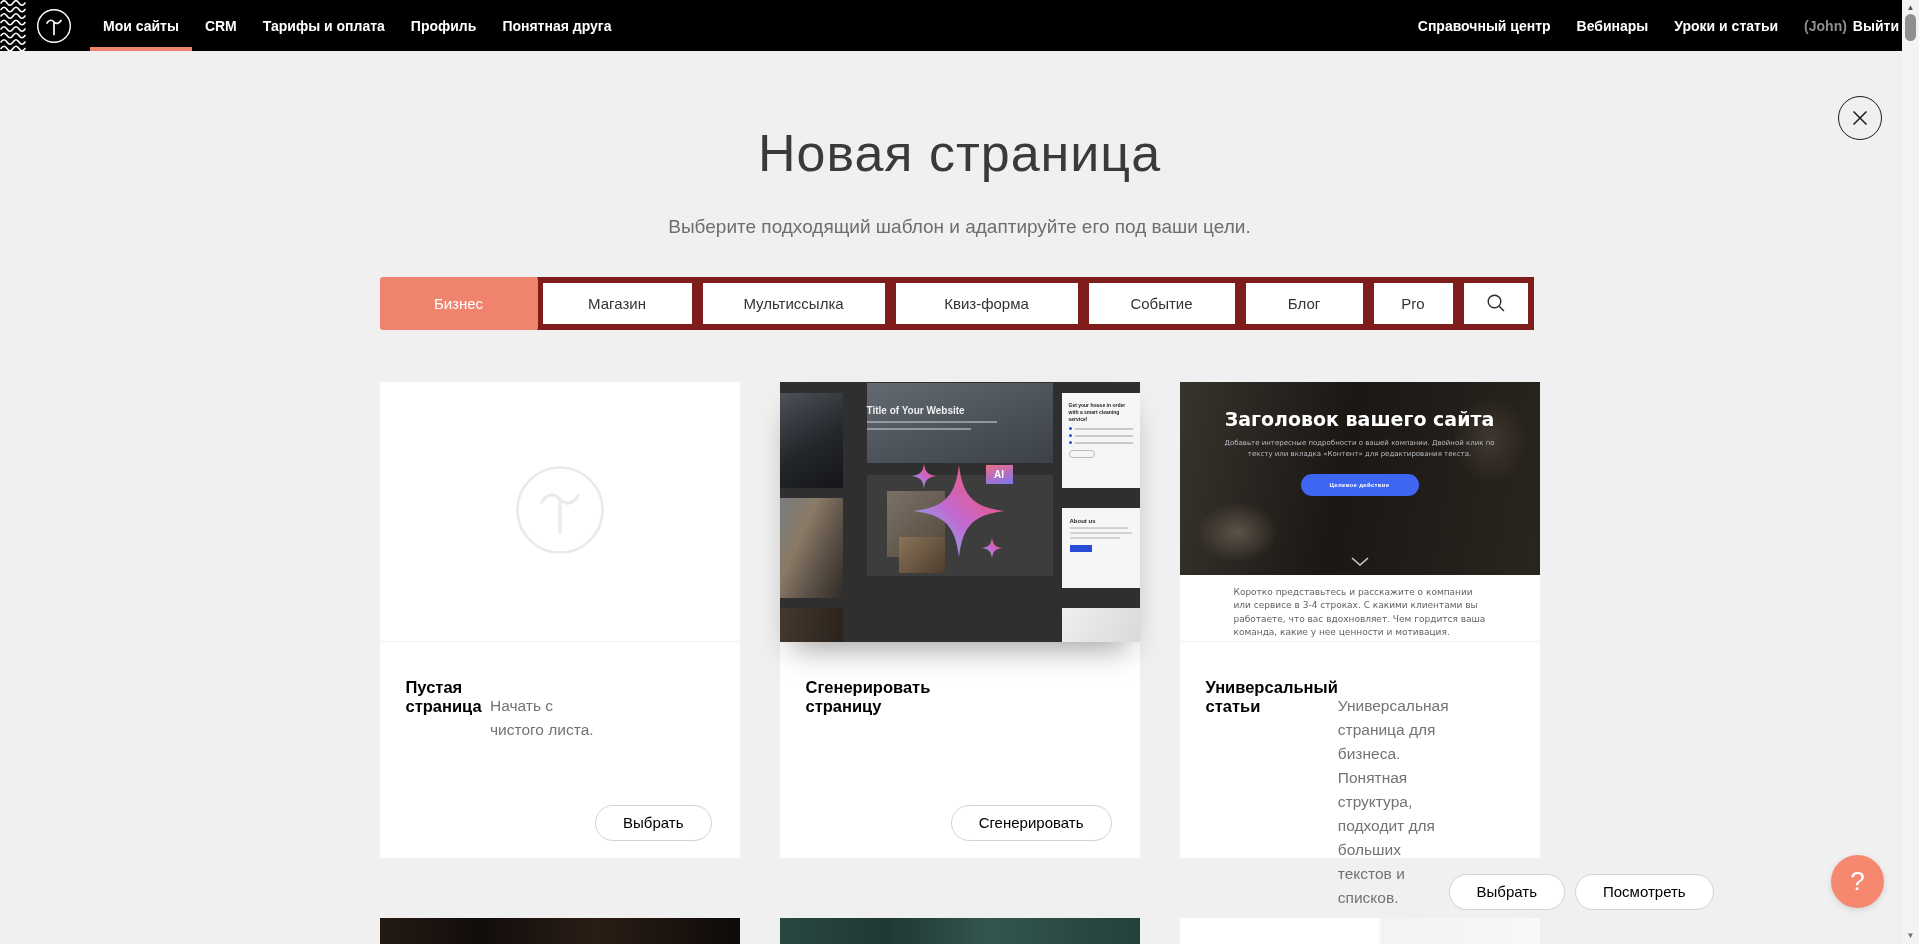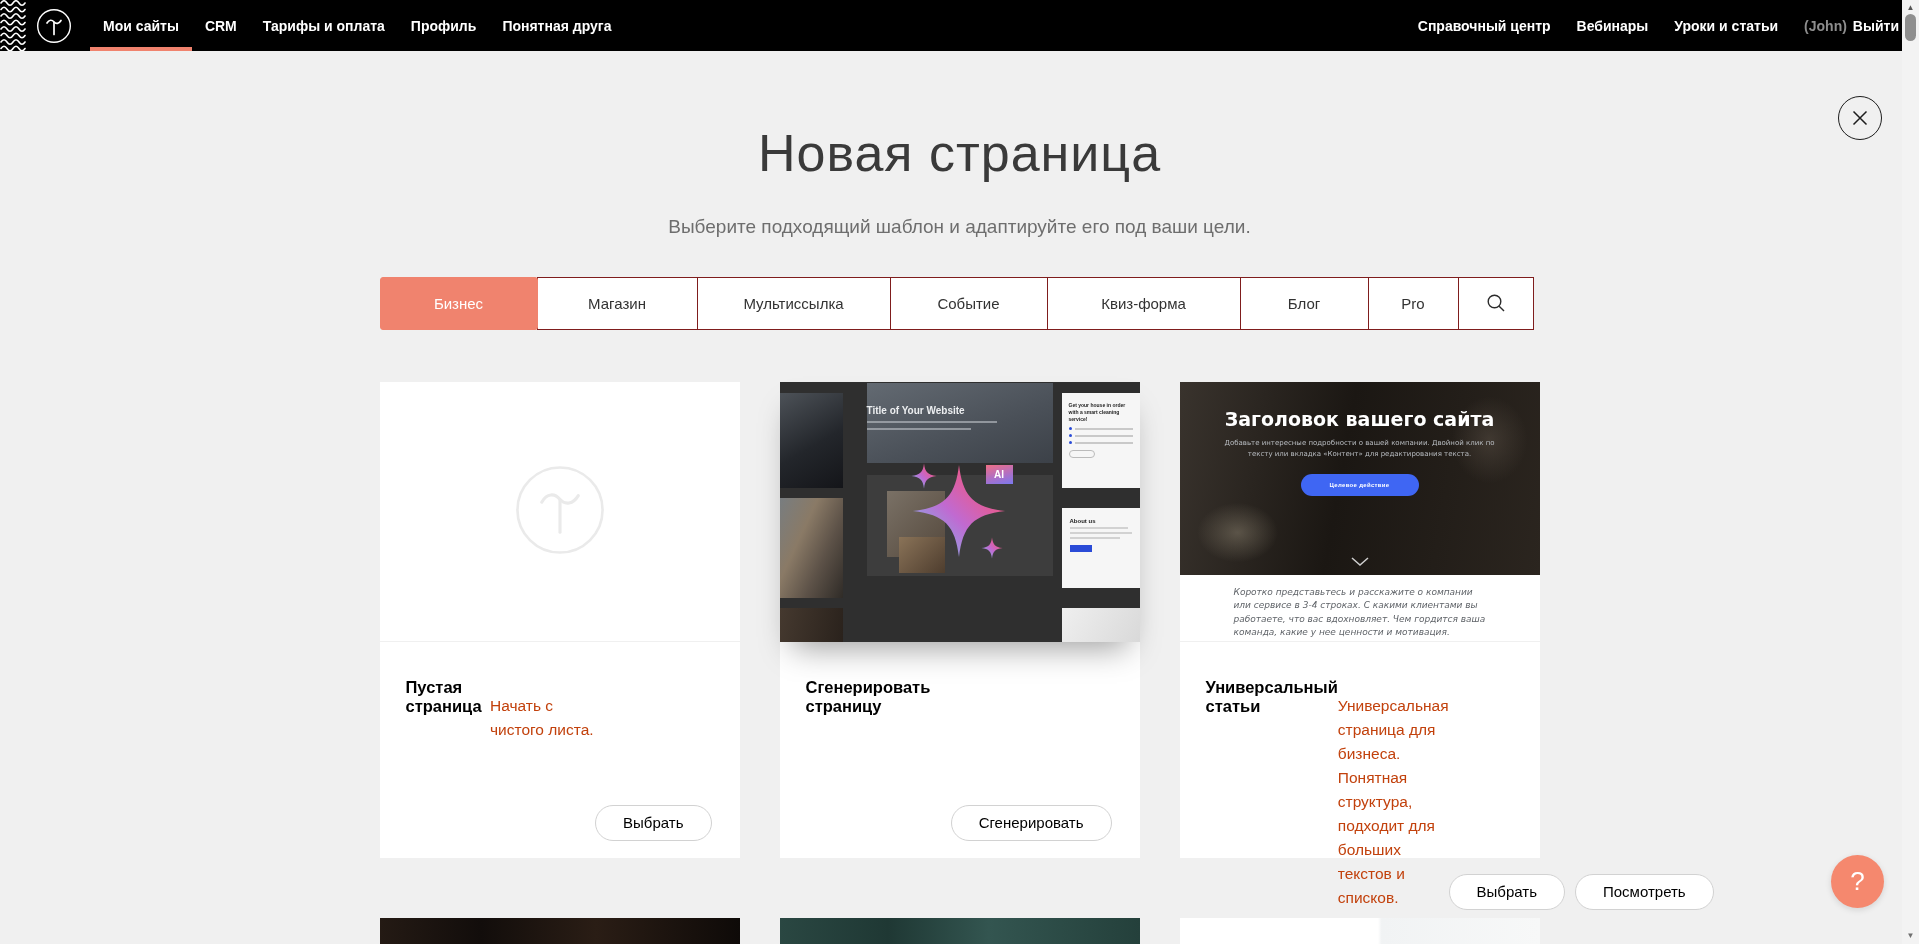--- a/index.html
+++ b/index.html
@@ -48,40 +48,40 @@
     position:absolute; left:1838px; top:96px; width:44px; height:44px;
     border-radius:50%; border:1.6px solid #1d1d1d; background:transparent;
     display:flex; align-items:center; justify-content:center; cursor:pointer; z-index:4;
   }
 
   
   .tabs {
     width:1160px; margin:37px auto 0; display:flex; height:53px;
   }
   .tab {
-    background:#fff; border:1px solid #7f1d1d; margin-left:-1px;
+    background:#fff; border:6px solid #7f1d1d; margin-left:-1px;
     display:flex; align-items:center; justify-content:center;
     font-size:15px; color:#333; cursor:pointer; position:relative;
   }
   .tab:first-child { margin-left:0; }
   .tab.active {
     background:#F0836E; border-color:#F0836E; color:#fff; z-index:1; border-radius:3px;
   }
 
   
   .grid {
     width:1160px; margin:52px auto 0;
     display:grid; grid-template-columns:repeat(3,360px); gap:60px 40px;
   }
   .card { background:#fff; height:476px; display:flex; flex-direction:column; }
   .card-img { height:260px; position:relative; overflow:hidden; flex:0 0 auto; }
   .card-img.bordered { border-bottom:1px solid #f0f0f0; }
   .card-body { flex:1; display:flex; padding:36px 28px 17px 26px; }
   .card-title { font-size:16.5px; font-weight:700; color:#000; margin:0; }
-  .card-desc { font-size:15.5px; color:#c2410c; line-height:1.55; margin:16px 0 0; }
+  .card-desc { font-size:15.5px; color:#737373; line-height:1.55; margin:16px 0 0; }
   .btn-row { margin-top:auto; display:flex; gap:10px; }
   .pill-btn {
     height:36px; padding:0 27px; border:1px solid #d2d2d2; border-radius:18px;
     background:#fff; font-size:15px; color:#000; cursor:pointer;
     font-family:"Liberation Sans", sans-serif;
   }
 
   
   .blank-logo { position:absolute; left:133px; top:81px; }
 
@@ -147,21 +147,21 @@
   .hero-sub {
     width:272px; margin:8px auto 0; font-size:7px; line-height:1.65;
     color:#b9bdc2; font-family:"DejaVu Sans", sans-serif;
   }
   .hero-btn {
     width:118px; height:22px; border-radius:12px; background:#3f66f3; border:none;
     color:#fff; font-size:6px; font-weight:700; letter-spacing:.3px;
     display:block; margin:13px auto 0; cursor:pointer;
   }
   .hero-chevron { position:absolute; left:50%; bottom:9px; transform:translateX(-50%); }
-  .preview-body { height:67px; background:#fff; overflow:hidden; padding-top:11px;font-style:italic; }
+  .preview-body { height:67px; background:#fff; overflow:hidden; padding-top:11px; }
   .preview-body p {
     width:252px; margin:0 auto; font-size:9px; line-height:1.5; color:#5f6368;
     font-family:"DejaVu Sans", sans-serif;
   }
 
   
   .stub1-img { background:linear-gradient(90deg,#241a14 0%,#120d0b 28%,#2a1d15 60%,#0e0a08 100%); }
   .stub2-img { background:linear-gradient(90deg,#2a4742 0%,#1f3834 30%,#335550 58%,#24403b 100%); }
   .stub3-img { background:linear-gradient(90deg,#ffffff 0%,#ffffff 55%,#f1f3f4 56%,#f7f8f8 100%); }
 
@@ -258,25 +258,25 @@
   <div class="tabs">
     <div class="tab active" style="width:158px">
         <span>Бизнес</span>
       </div>
     <div class="tab" style="width:161px">
         <span>Магазин</span>
       </div>
     <div class="tab" style="width:194px">
         <span>Мультиссылка</span>
       </div>
+    <div class="tab" style="width:194px">
+        <span>Квиз-форма</span>
+      </div>
     <div class="tab" style="width:158px">
         <span>Событие</span>
-      </div>
-    <div class="tab" style="width:194px">
-        <span>Квиз-форма</span>
       </div>
     <div class="tab" style="width:129px">
         <span>Блог</span>
       </div>
     <div class="tab" style="width:91px">
         <span>Pro</span>
       </div>
     <div class="tab" style="width:76px">
       <svg width="20" height="20" viewBox="0 0 20 20">
         <circle cx="8.5" cy="8.5" r="6.3" fill="none" stroke="#2b2b2b" stroke-width="1.4"></circle>

